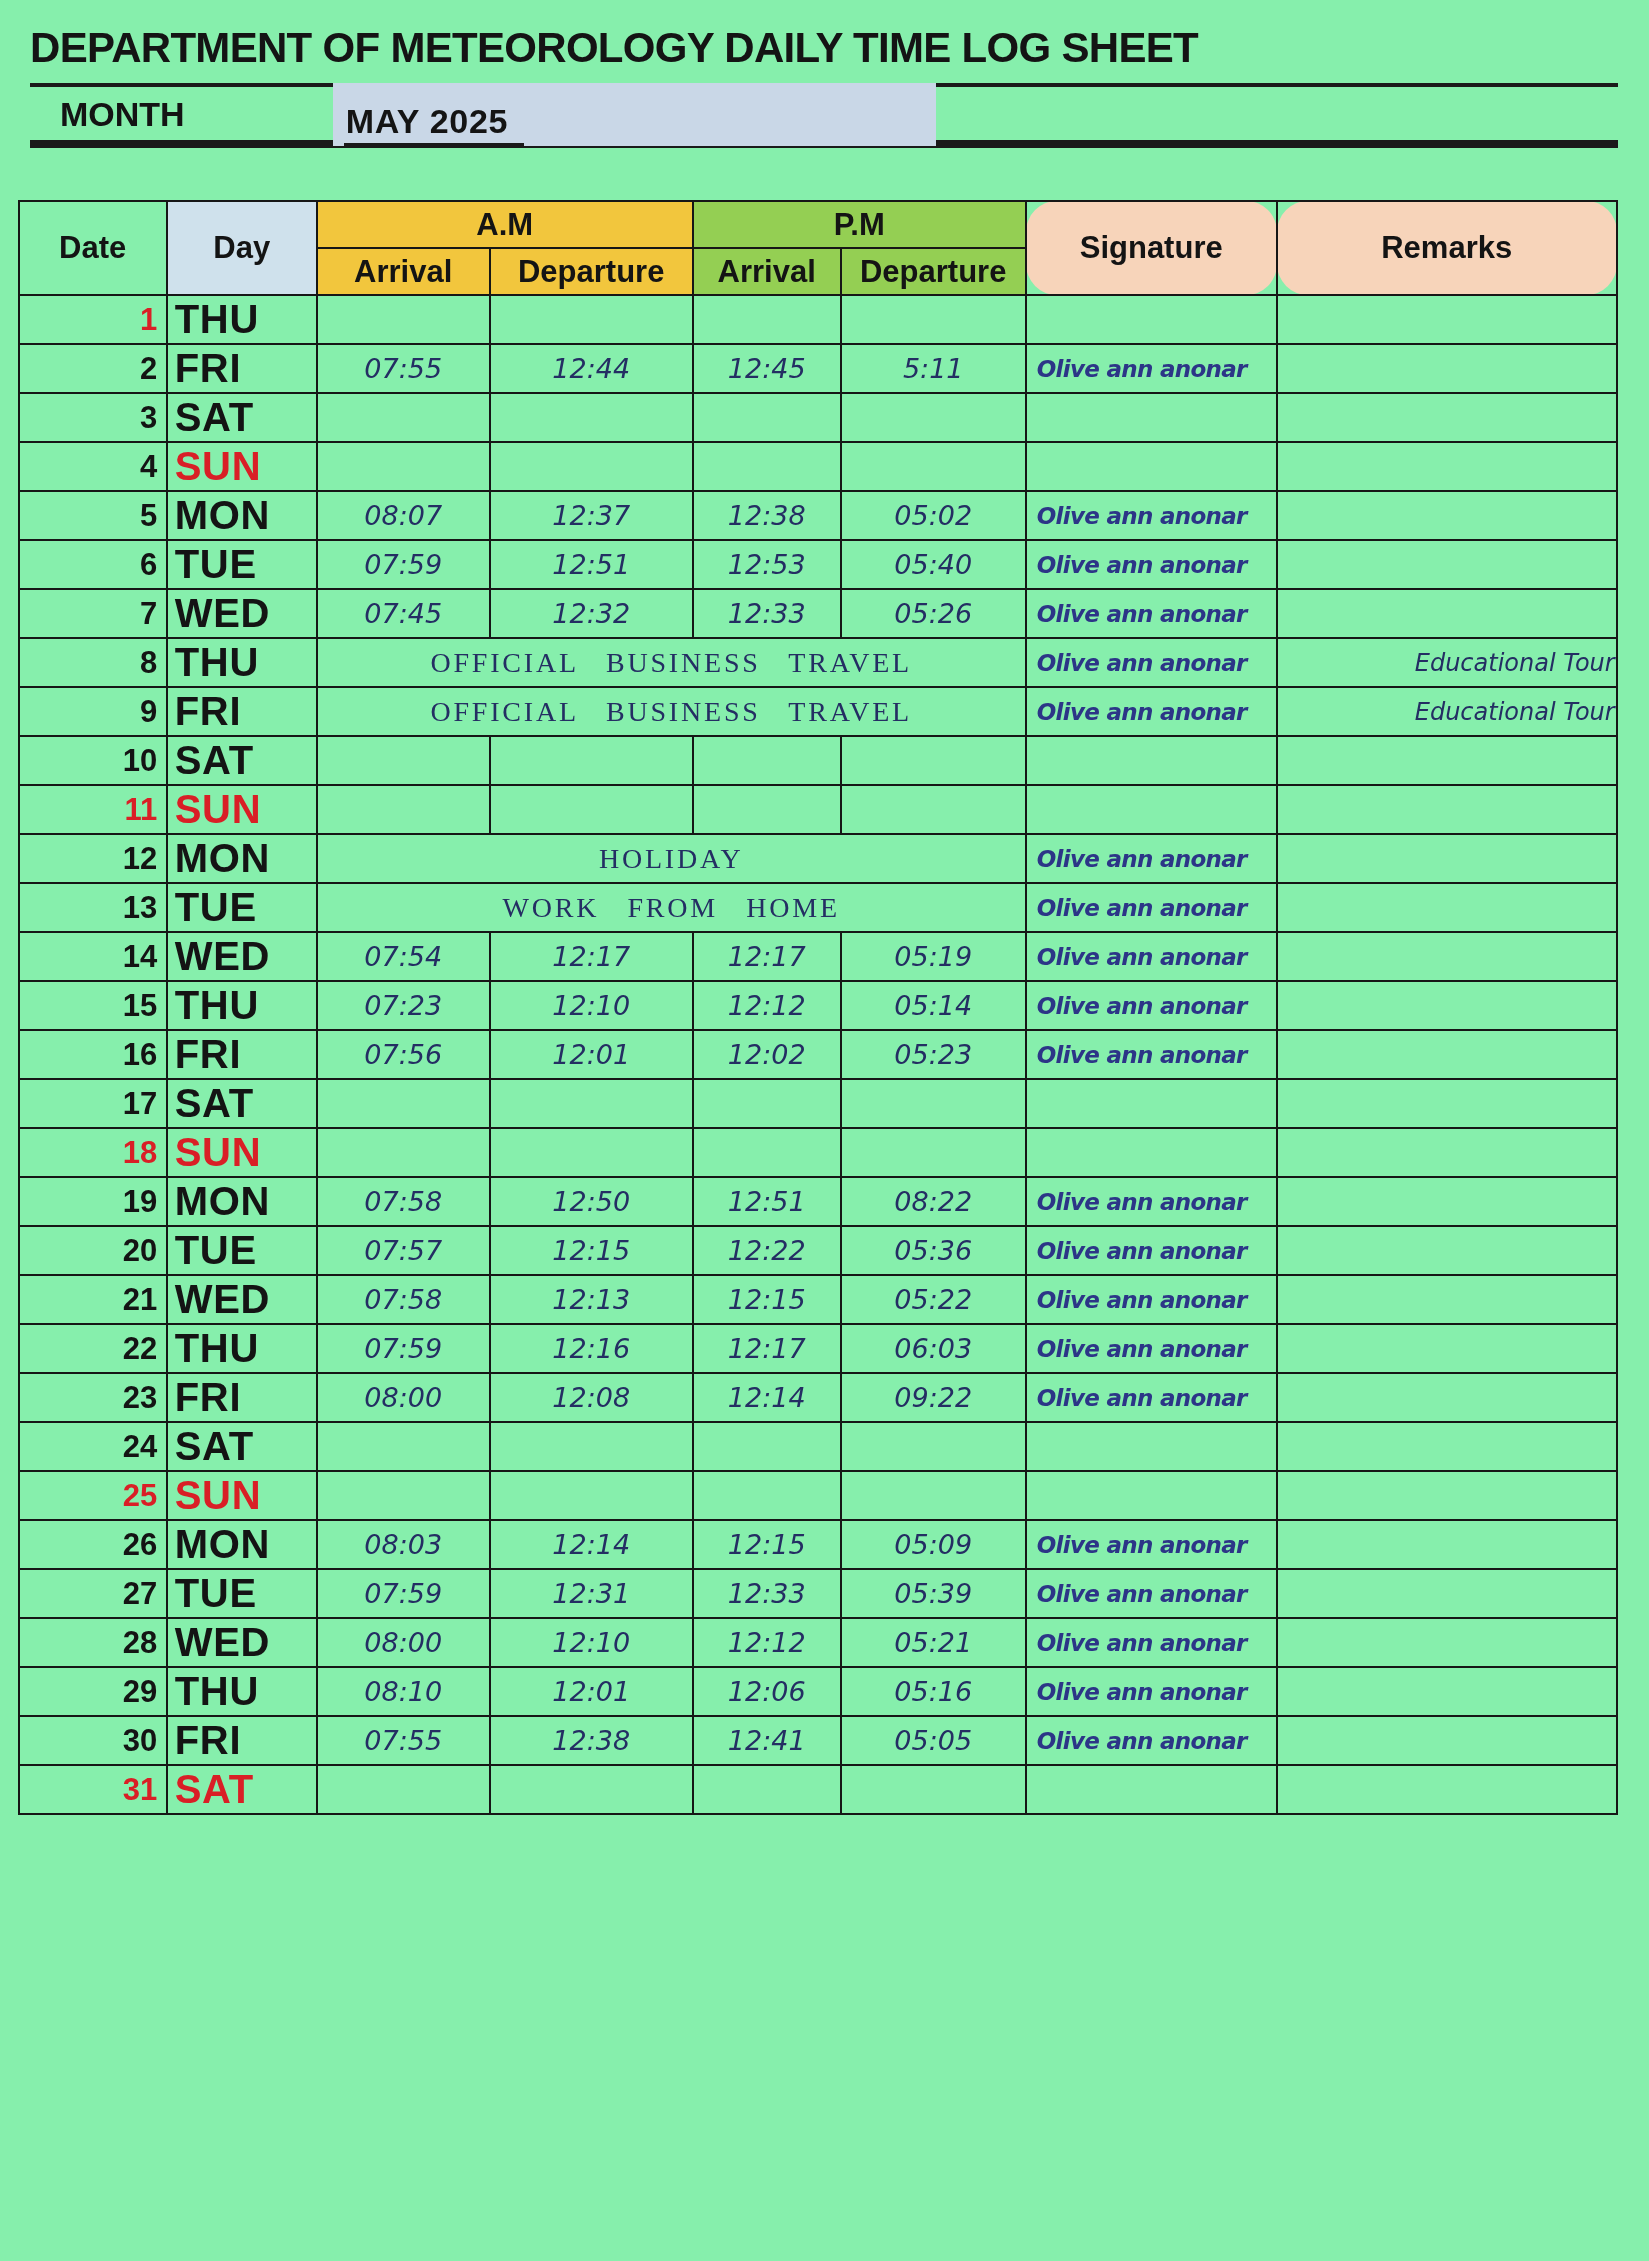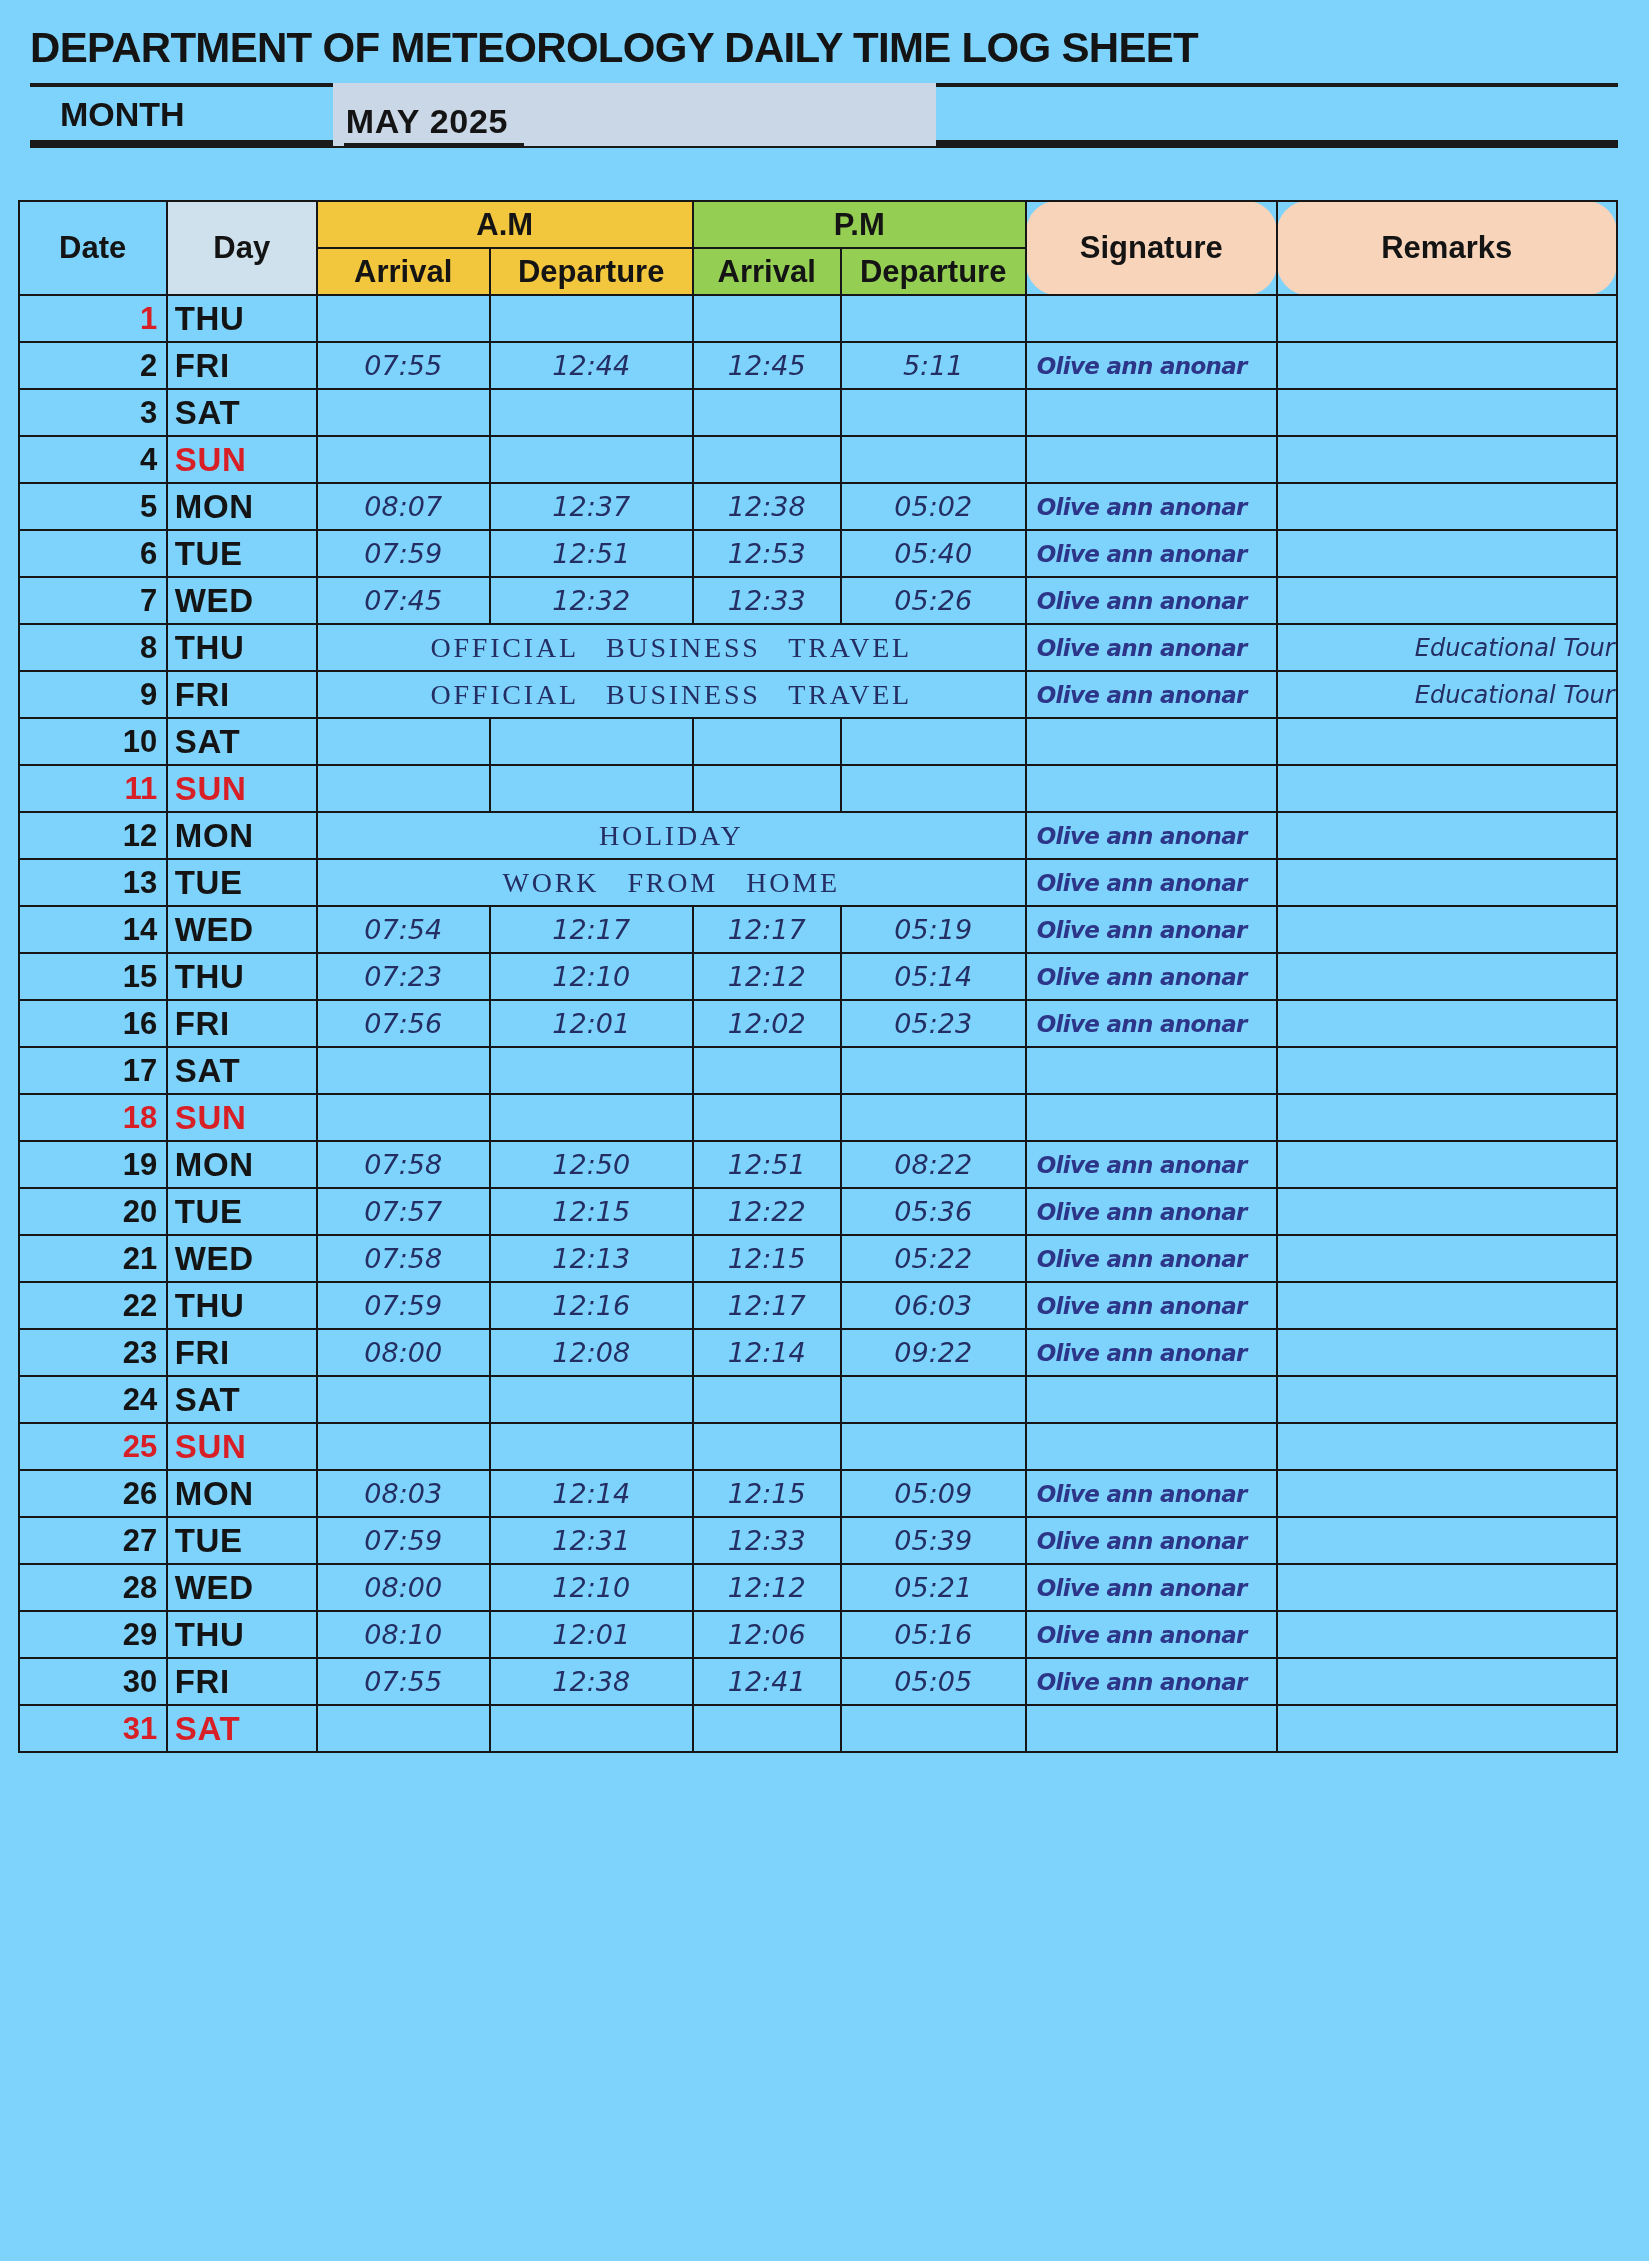--- a/index.html
+++ b/index.html
@@ -1,20 +1,20 @@
 <!DOCTYPE html>
 <html style="--yellow: #f2c63d; --green: #94cf53; --peach: #f7d4ba; --day-blue: #cfe1ec; --month-highlight: #c9d7e7; --red: #d91f26; --ink: #242e63; --sig-ink: #2c3587;font-size:11.3px"><head>
 <meta charset="utf-8">
 <style>
   html,body { margin:0; padding:0; background:#e8e8e6; }
   .page {
     position:relative;
     width:1650px; height:2261px;
     margin:0 auto;
-    background:#7dd3fc;
+    background:#86efac;
     font-family:"Liberation Sans", sans-serif;
     color:#141414;
     overflow:hidden;
   }
   .header { padding:24px 32px 0 30px; }
   .title {
     font-size:42px; font-weight:bold; letter-spacing:-0.7px;
     white-space:nowrap;
   }
   .rule { background:#1a1a1a; margin-left:0; }
@@ -62,21 +62,21 @@
   td.pm-h   { background:var(--green); }
   td.sig-h, td.rem-h { background:var(--peach);border-radius:31px; }
   td.sub    { font-size:28px; }
   tbody tr  { height:47px; }
   td.date {
     text-align:right; padding-right:8.5px;
     font-weight:bold; font-size:31px;
   }
   td.day {
     text-align:left; padding-left:7px;
-    font-weight:bold; font-size:33px; letter-spacing:0.7px;border-radius:15px;
+    font-weight:bold; font-size:40px; letter-spacing:0.7px;border-radius:15px;
   }
   .red { color:var(--red); }
   td.time {
     text-align:center;
     font-family:"DejaVu Sans", sans-serif; font-style:italic;
     font-size:27px; color:var(--ink); white-space:nowrap;
   }
   td.note {
     text-align:center;
     font-family:Liberation Serif, serif;

